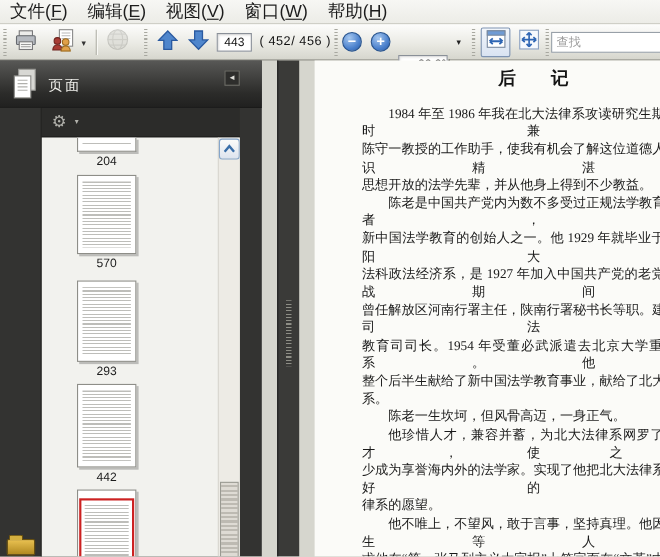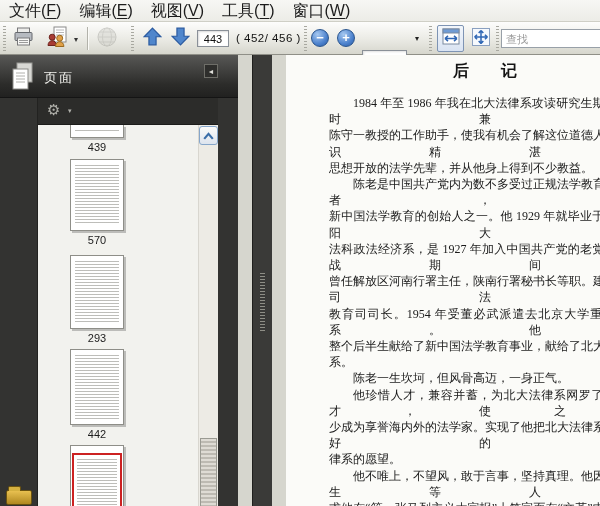--- a/index.html
+++ b/index.html
@@ -90,22 +90,22 @@
   .dline.ind { text-indent:24px; }
   .dline.jst { text-align:justify; text-align-last:justify; }
 </style>
 </head>
 <body>
 
 <div class="menubar">
     <span class="menu-item">文件(<u>F</u>)</span>
     <span class="menu-item">编辑(<u>E</u>)</span>
     <span class="menu-item">视图(<u>V</u>)</span>
-    <span class="menu-item">工具(<u>T</u>)</span>
     <span class="menu-item">窗口(<u>W</u>)</span>
+    <span class="menu-item">帮助(<u>H</u>)</span>
   </div>
 
 <div class="toolbar">
   <div class="grip" style="left:3px"></div>
 
   <div class="tb-btn" style="left:9px">
     <span>
       <svg width="21" height="19" viewBox="0 0 21 19">
           <rect x="4.5" y="1" width="12" height="5" fill="#ececea" stroke="#78787a"></rect>
           <rect x="2" y="5.5" width="17" height="8" rx="1" fill="#b6bac0" stroke="#66696e"></rect>
@@ -231,21 +231,21 @@
             <svg width="13" height="10" viewBox="0 0 18 14">
                 <polyline points="3,11 9,4 15,11" fill="none" stroke="#3a6ea8" stroke-width="3"></polyline>
               </svg>
           </span>
         </div>
         <div class="scroll-thumb"></div>
       </div>
     <div class="tpage tp0">
           <div class="tstripes"></div>
         </div>
-        <div class="tlabel tl0">439</div>
+        <div class="tlabel tl0">204</div>
         <div class="tpage tp1">
           <div class="tstripes"></div>
         </div>
         <div class="tlabel tl1">570</div>
         <div class="tpage tp2">
           <div class="tstripes"></div>
         </div>
         <div class="tlabel tl2">293</div>
         <div class="tpage tp3">
           <div class="tstripes"></div>

